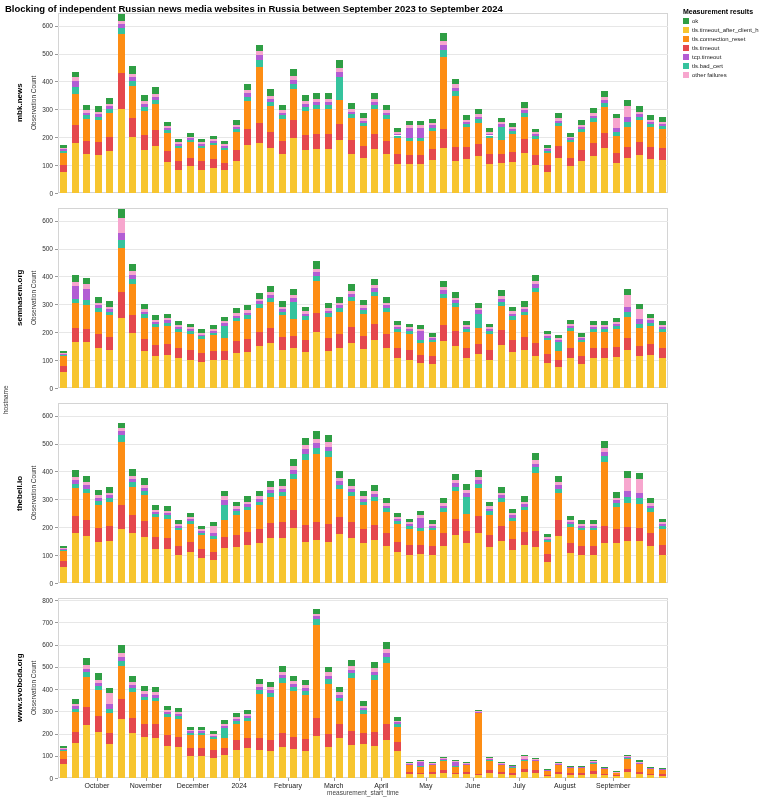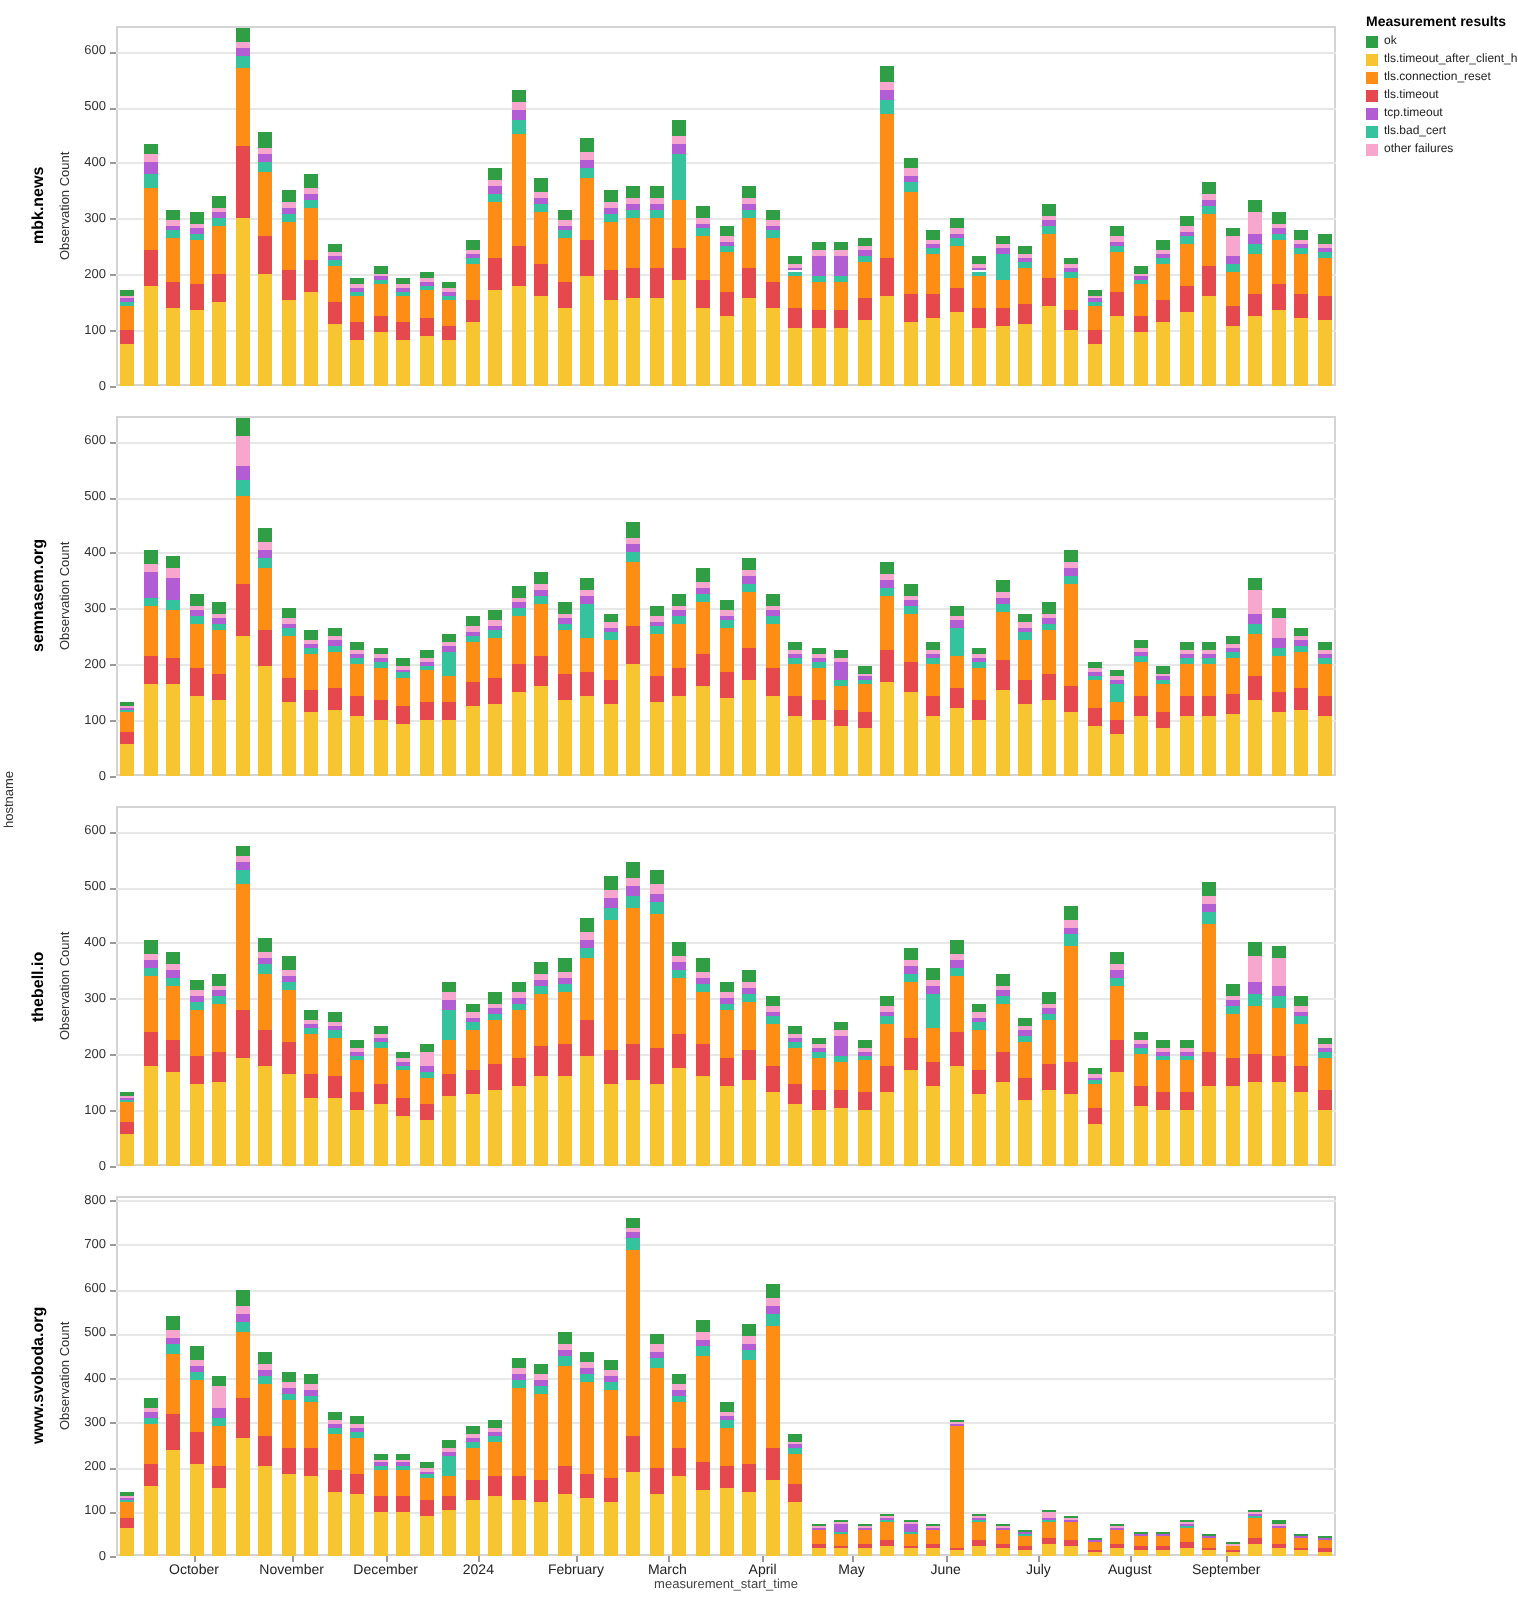--- a/index.html
+++ b/index.html
@@ -22,20 +22,21 @@
   .legend{position:absolute;left:683px;top:8px;width:76px;}
   .legend-title{font-size:7px;font-weight:bold;color:#000;margin-bottom:3px;}
   .legend-item{display:flex;align-items:center;margin-bottom:3px;}
   .legend-swatch{width:6px;height:6px;margin-right:3px;flex:none;}
   .legend-label{font-size:6px;color:#222;white-space:nowrap;}
 </style>
 </head>
 <body>
 
 <div id="chart">
+  <div class="chart-title">Blocking of independent Russian news media websites in Russia between September 2023 to September 2024</div>
   <div class="vlabel row-title">hostname</div>
   <div class="x-axis-title" id="x-axis-title" style="left:58px;width:610px;top:789px;">measurement_start_time</div>
   <div class="legend">
     <div class="legend-title">Measurement results</div>
     <div id="legend-items">
         <div class="legend-item">
           <span class="legend-swatch" style="background: rgb(47, 158, 68);"></span>
           <span class="legend-label">ok</span>
         </div>
         <div class="legend-item">

